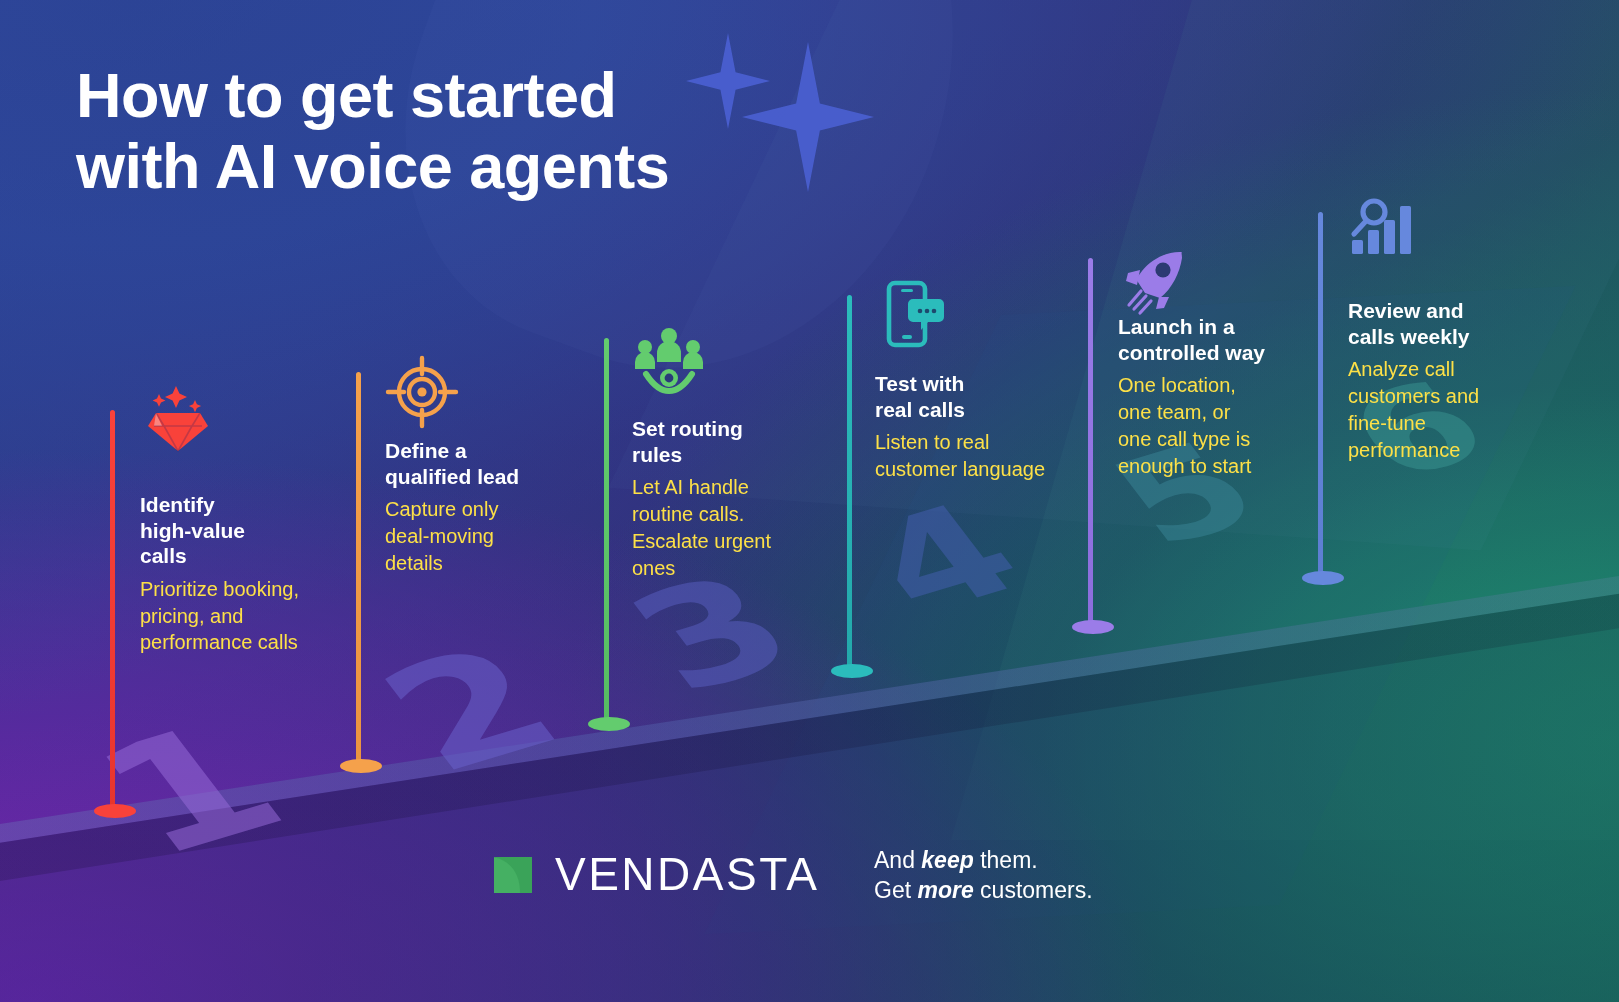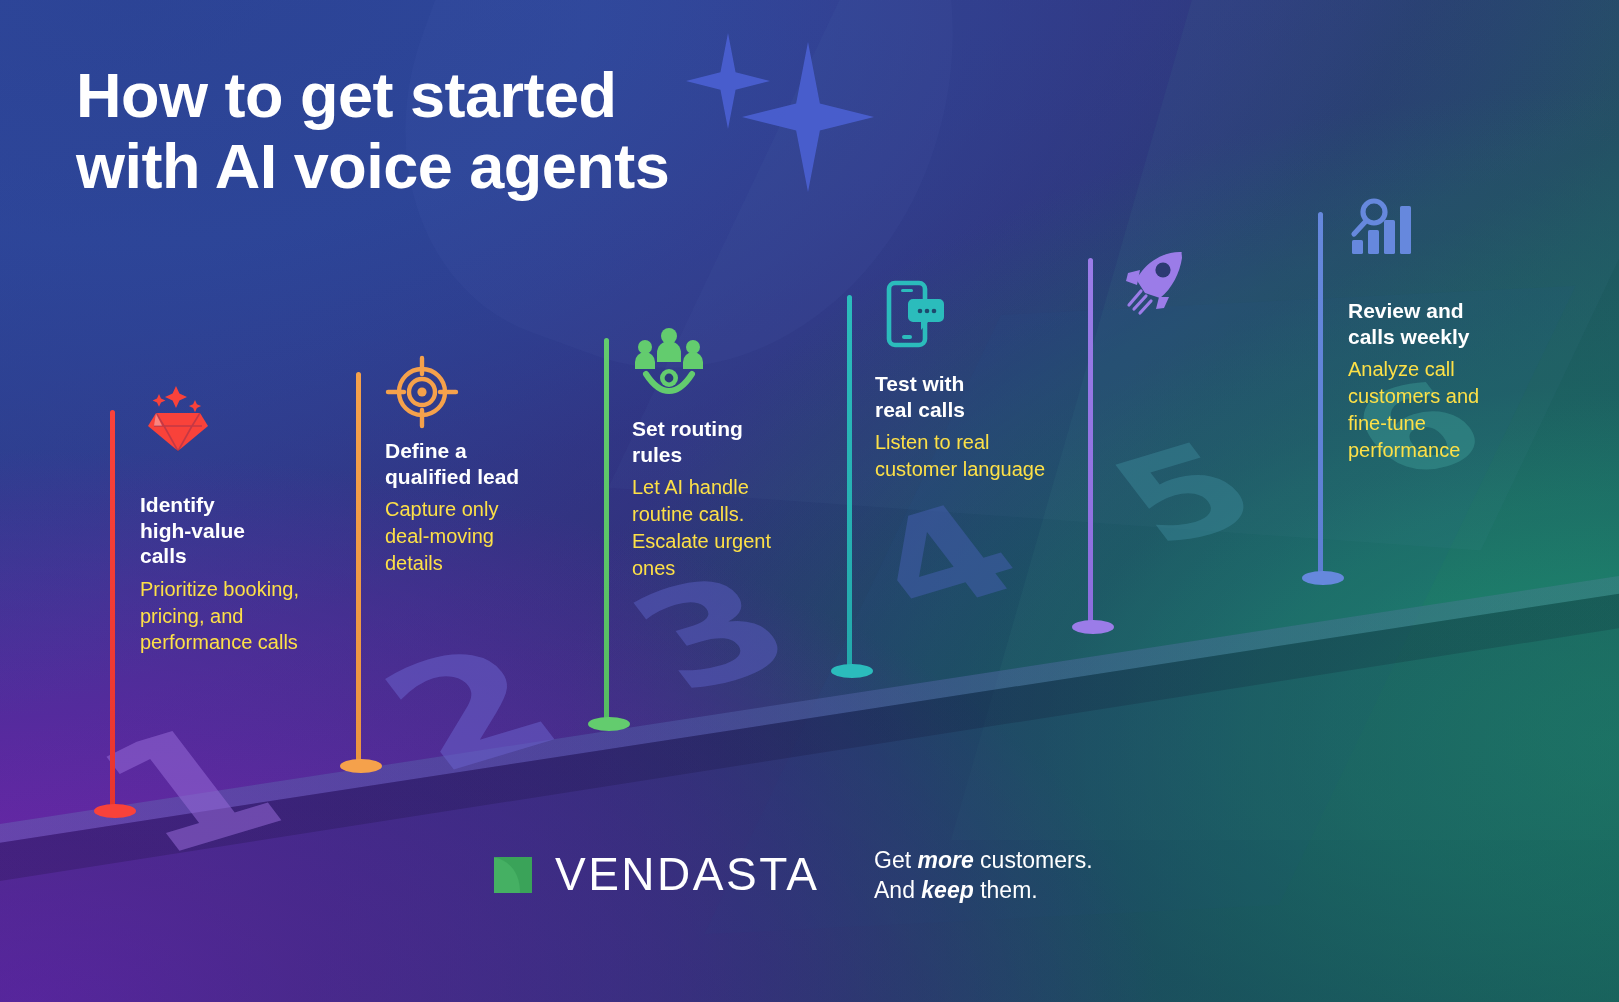--- a/index.html
+++ b/index.html
@@ -311,20 +311,30 @@
         <g fill="#9b7ce8">
           <path d="M64 6 C50 5 33 13 24 25 l-6 8 9 14 15 5 c12 -9 20 -26 22 -40 0 -3 -1 -6 0 -6z"></path>
           <path d="M22 24 l-12 3 -2 8 11 4z"></path>
           <path d="M41 51 l-3 12 8 -1 5 -11z"></path>
           <path d="M23 45 l-12 14 M28 50 l-12 13 M33 55 l-11 12" stroke="#9b7ce8" stroke-width="3.2" stroke-linecap="round" fill="none"></path>
         </g>
         <circle cx="45" cy="24" r="7.6" fill="#2c3a72"></circle>
       </svg>
     </div>
     <div class="step-body" style="left:30px; top:56px; width:215px;">
+      <div class="step-title">
+        <span>Launch in a</span><br>
+        <span>controlled way</span>
+      </div>
+      <div class="step-desc">
+        <span>One location,</span><br>
+        <span>one team, or</span><br>
+        <span>one call type is</span><br>
+        <span>enough to start</span>
+      </div>
     </div>
   </div>
 
   <div class="step" style="left:1318px; top:212px;">
     <div class="pole" style="left:0px; top:0px; height:365px; background:linear-gradient(180deg,#6688dd,#5d7ed2);"></div>
     <div class="pole-base" style="left:2px; top:359px; background:#6688dd;"></div>
     <div class="step-icon" style="left:30px; top:-16px;">
       <svg viewBox="0 0 74 74" width="74" height="74">
         <g fill="none" stroke="#6688dd" stroke-width="5.2" stroke-linecap="round">
           <circle cx="26" cy="16" r="11"></circle>
@@ -359,20 +369,20 @@
         <path d="M6 8 h40 v36 h-40z" fill="none"></path>
         <path d="M7 9 L45 9 L45 45 L30 45 C30 26 20 14 7 9 Z" fill="#3aa359"></path>
         <path d="M7 9 C26 14 33 28 33 45 L7 45 Z" fill="#45b063"></path>
       </svg>
     </span>
     <span class="logo-word">VENDASTA</span>
   </div>
 
   <div class="tagline">
     <div>
+      <span>And </span><b>keep</b><span> them.</span>
+    </div>
+    <div>
       <span>Get </span><b>more</b><span> customers.</span>
     </div>
-    <div>
-      <span>And </span><b>keep</b><span> them.</span>
-    </div>
   </div>
 
 </div>
 
 </body></html>

